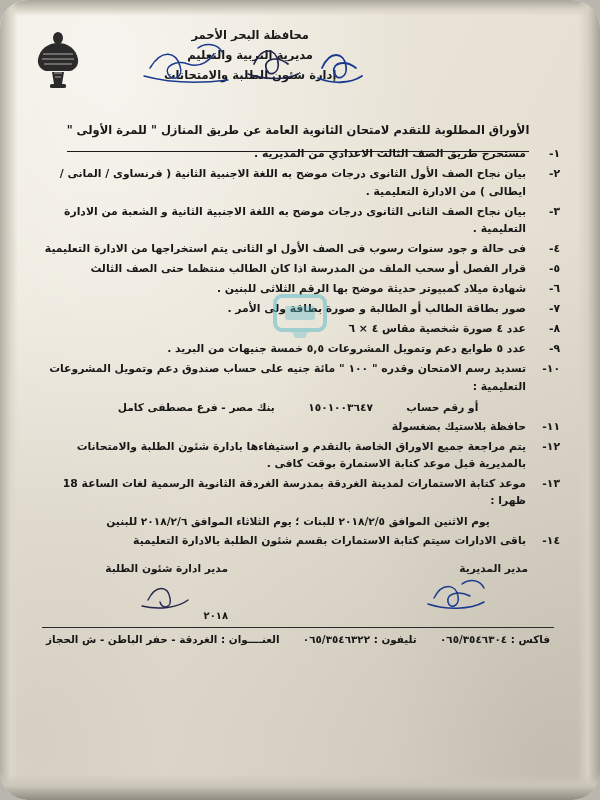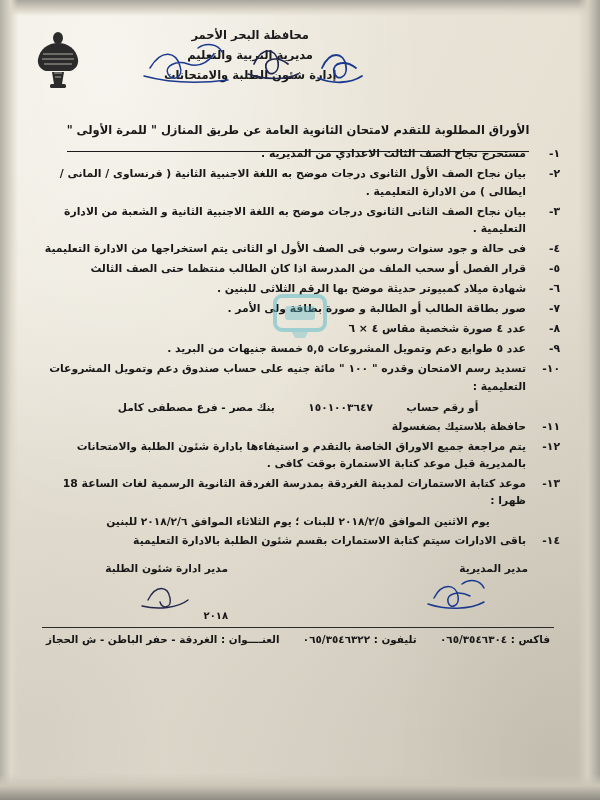--- a/index.html
+++ b/index.html
@@ -12,20 +12,21 @@
     background: #b9b6ae;
     font-family: "DejaVu Sans", sans-serif;
     overflow: hidden;
   }
   .page {
     position: relative;
     width: 600px;
     height: 800px;
     background: linear-gradient(115deg, #efeade 0%, #eae5d8 30%, #e6e1d3 60%, #dfd9ca 100%);
     overflow: hidden;
+    border-radius: 28px;
   }
   
   .edge-top {
     position: absolute; top: 0; left: 0; right: 0; height: 16px;
     background: linear-gradient(180deg, #a9a69d 0%, #d9d4c6 60%, rgba(230,226,214,0) 100%);
   }
   .edge-left {
     position: absolute; top: 0; bottom: 0; left: 0; width: 18px;
     background: linear-gradient(90deg, #b3b0a6 0%, #ddd8ca 60%, rgba(230,226,214,0) 100%);
   }
@@ -270,21 +271,21 @@
       </svg>
     </div>
 
     <div class="doc-title">
       <span class="u">الأوراق المطلوبة للتقدم لامتحان الثانوية العامة عن طريق المنازل " للمرة الأولى "</span>
     </div>
 
     <ol class="items">
       <li>
         <span class="num">١-</span>
-        <span class="txt">مستخرج نجاح الصف الثالث الاعدادي من المديرية .</span>
+        <span class="txt">مستخرج طريق الصف الثالث الاعدادي من المديرية .</span>
       </li>
       <li>
         <span class="num">٢-</span>
         <span class="txt">بيان نجاح الصف الأول الثانوى درجات موضح به اللغة الاجنبية الثانية ( فرنساوى / المانى / ايطالى ) من الادارة التعليمية .</span>
       </li>
       <li>
         <span class="num">٣-</span>
         <span class="txt">بيان نجاح الصف الثانى الثانوى درجات موضح به اللغة الاجنبية الثانية و الشعبة من الادارة التعليمية .</span>
       </li>
       <li>

